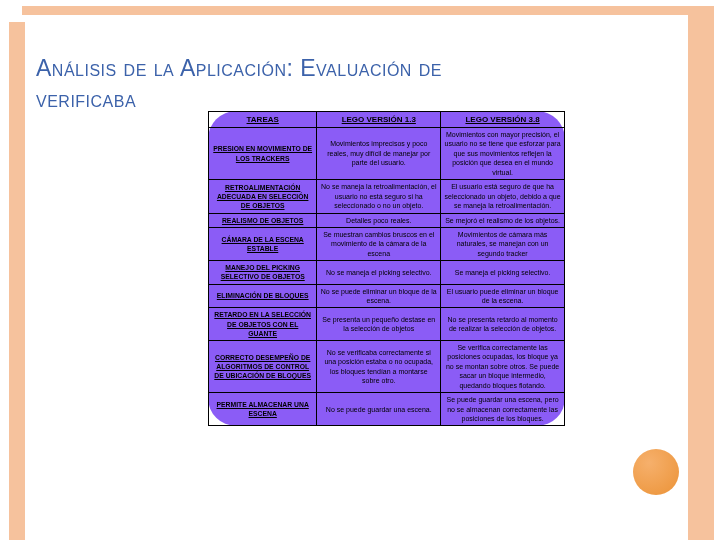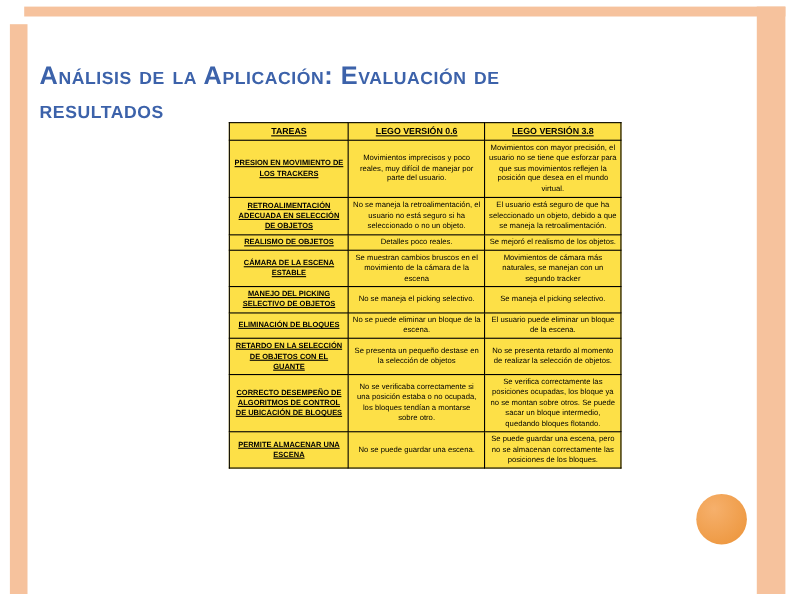--- a/index.html
+++ b/index.html
@@ -18,34 +18,34 @@
   .strip { position:absolute; background:#f6c29d; }
   .strip-top   { left:22px; top:6px; right:6px; height:9px; }
   .strip-left  { left:9px;  top:22px; width:16px; bottom:0; }
   .strip-right { right:6px; top:6px;  width:26px; bottom:0; }
 
   
   .title {
     position:absolute;
     left:36px; top:38px; width:600px;
     color:#3c62aa;
-    font-weight:bold;
+    font-weight:normal;
     font-variant:small-caps;
     font-size:23px;
     line-height:31px;
     letter-spacing:0.5px;
   }
   .title .line { display:block; }
 
   
   .table-wrap {
     position:absolute;
     left:208px; top:111px; width:357px;
   }
-  table { width:100%; border-collapse:collapse; background:#fde047; }
+  table { width:100%; border-collapse:collapse; background:#8b5cf6;border-radius:28px; }
   th, td {
     border:1px solid #000;
     padding:2px 3px;
     text-align:center;
     vertical-align:middle;
     color:#000;
   }
   th {
     font-size:8px;
     font-weight:bold;
@@ -79,29 +79,29 @@
 <body>
 
 <div class="slide">
 
   <div class="strip strip-top"></div>
   <div class="strip strip-left"></div>
   <div class="strip strip-right"></div>
 
   <h1 class="title">
     <span class="line">Análisis de la Aplicación: Evaluación de</span>
-    <span class="line">resultados</span>
+    <span class="line">verificaba</span>
   </h1>
 
   <div class="table-wrap">
     <table>
       <thead>
         <tr>
           <th>TAREAS</th>
-          <th>LEGO VERSIÓN 0.6</th>
+          <th>LEGO VERSIÓN 1.3</th>
           <th>LEGO VERSIÓN 3.8</th>
         </tr>
       </thead>
       <tbody>
     <tr>
       <td class="task">PRESION EN MOVIMIENTO DE LOS TRACKERS</td>
       <td class="val">Movimientos imprecisos y poco reales, muy difícil de manejar por parte del usuario.</td>
       <td class="val">Movimientos con mayor precisión, el usuario no se tiene que esforzar para que sus movimientos reflejen la posición que desea en el mundo virtual.</td>
     </tr>
 

